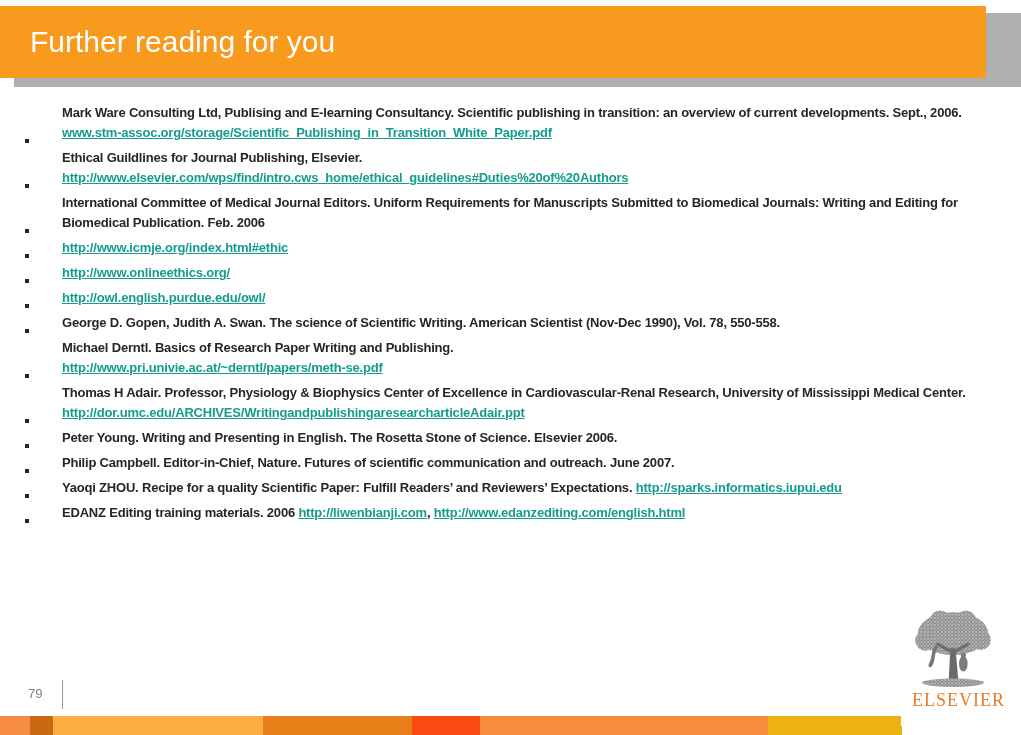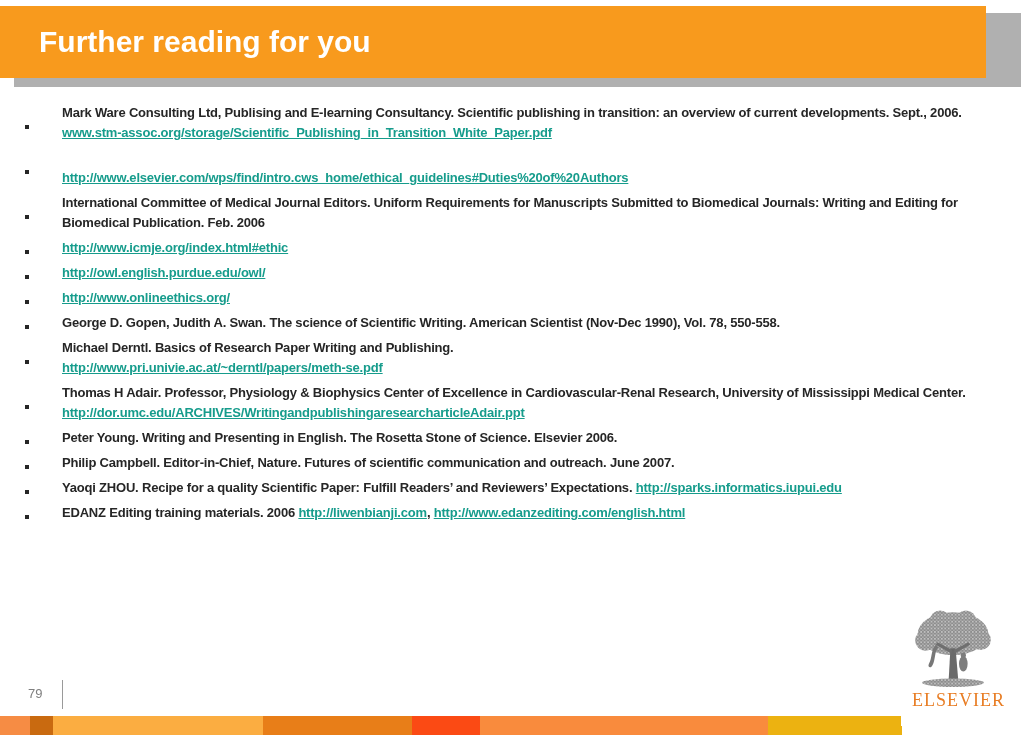--- a/index.html
+++ b/index.html
@@ -12,30 +12,29 @@
   .header-shadow{
     position:absolute;left:14px;top:13px;width:1007px;height:74px;
     background:var(--shadow-gray,#b0b0b0);
   }
   .header-bar{
     position:absolute;left:0;top:6px;width:986px;height:72px;
     background:var(--header-orange,#f89a1d);
     display:flex;align-items:center;
   }
   .header-title{
-    color:#ffffff;font-size:30px;font-weight:bold;padding-left:30px;
+    color:#ffffff;font-size:30px;font-weight:normal;padding-left:30px;
     letter-spacing:0;
-    margin-left:9px;
   }
   
   .refs{
     position:absolute;left:25px;top:103px;width:975px;
   }
   .ref-item{
-    display:flex;align-items:center;margin-bottom:5px;
+    display:flex;align-items:flex-end;margin-bottom:5px;
     font-size:13px;font-weight:bold;line-height:20px;letter-spacing:-0.2px;
     color:var(--text-dark,#262626);
   }
   .ref-bullet{
     flex:none;width:37px;padding-top:8px;
   }
   .ref-bullet i{
     display:block;width:4px;height:4px;background:var(--text-dark,#262626);
   }
   .ref-body{flex:none;width:930px;}
@@ -83,45 +82,45 @@
     <div class="ref-item">
       <div class="ref-bullet">
         <i></i>
       </div>
       <div class="ref-body"><span>Mark Ware Consulting Ltd, Publising and E-learning Consultancy. Scientific publishing in transition: an overview of current developments. Sept., 2006.</span><br><span class="ref-link">www.stm-assoc.org/storage/Scientific_Publishing_in_Transition_White_Paper.pdf</span></div>
     </div>
     <div class="ref-item">
       <div class="ref-bullet">
         <i></i>
       </div>
-      <div class="ref-body"><br><span class="ref-link">http://www.elsevier.com/wps/find/intro.cws_home/ethical_guidelines#Duties%20of%20Authors</span></div>
+      <div class="ref-body"><span>Ethical Guildlines for Journal Publishing, Elsevier.</span><br><span class="ref-link">http://www.elsevier.com/wps/find/intro.cws_home/ethical_guidelines#Duties%20of%20Authors</span></div>
     </div>
     <div class="ref-item">
       <div class="ref-bullet">
         <i></i>
       </div>
       <div class="ref-body"><span>International Committee of Medical Journal Editors. Uniform Requirements for Manuscripts Submitted to Biomedical Journals: Writing and Editing for Biomedical Publication. Feb. 2006</span></div>
     </div>
     <div class="ref-item">
       <div class="ref-bullet">
         <i></i>
       </div>
       <div class="ref-body"><span class="ref-link">http://www.icmje.org/index.html#ethic</span></div>
     </div>
     <div class="ref-item">
       <div class="ref-bullet">
         <i></i>
       </div>
+      <div class="ref-body"><span class="ref-link">http://www.onlineethics.org/</span></div>
+    </div>
+    <div class="ref-item">
+      <div class="ref-bullet">
+        <i></i>
+      </div>
       <div class="ref-body"><span class="ref-link">http://owl.english.purdue.edu/owl/</span></div>
-    </div>
-    <div class="ref-item">
-      <div class="ref-bullet">
-        <i></i>
-      </div>
-      <div class="ref-body"><span class="ref-link">http://www.onlineethics.org/</span></div>
     </div>
     <div class="ref-item">
       <div class="ref-bullet">
         <i></i>
       </div>
       <div class="ref-body"><span>George D. Gopen, Judith A. Swan. The science of Scientific Writing. American Scientist (Nov-Dec 1990), Vol. 78, 550-558.</span></div>
     </div>
     <div class="ref-item">
       <div class="ref-bullet">
         <i></i>

